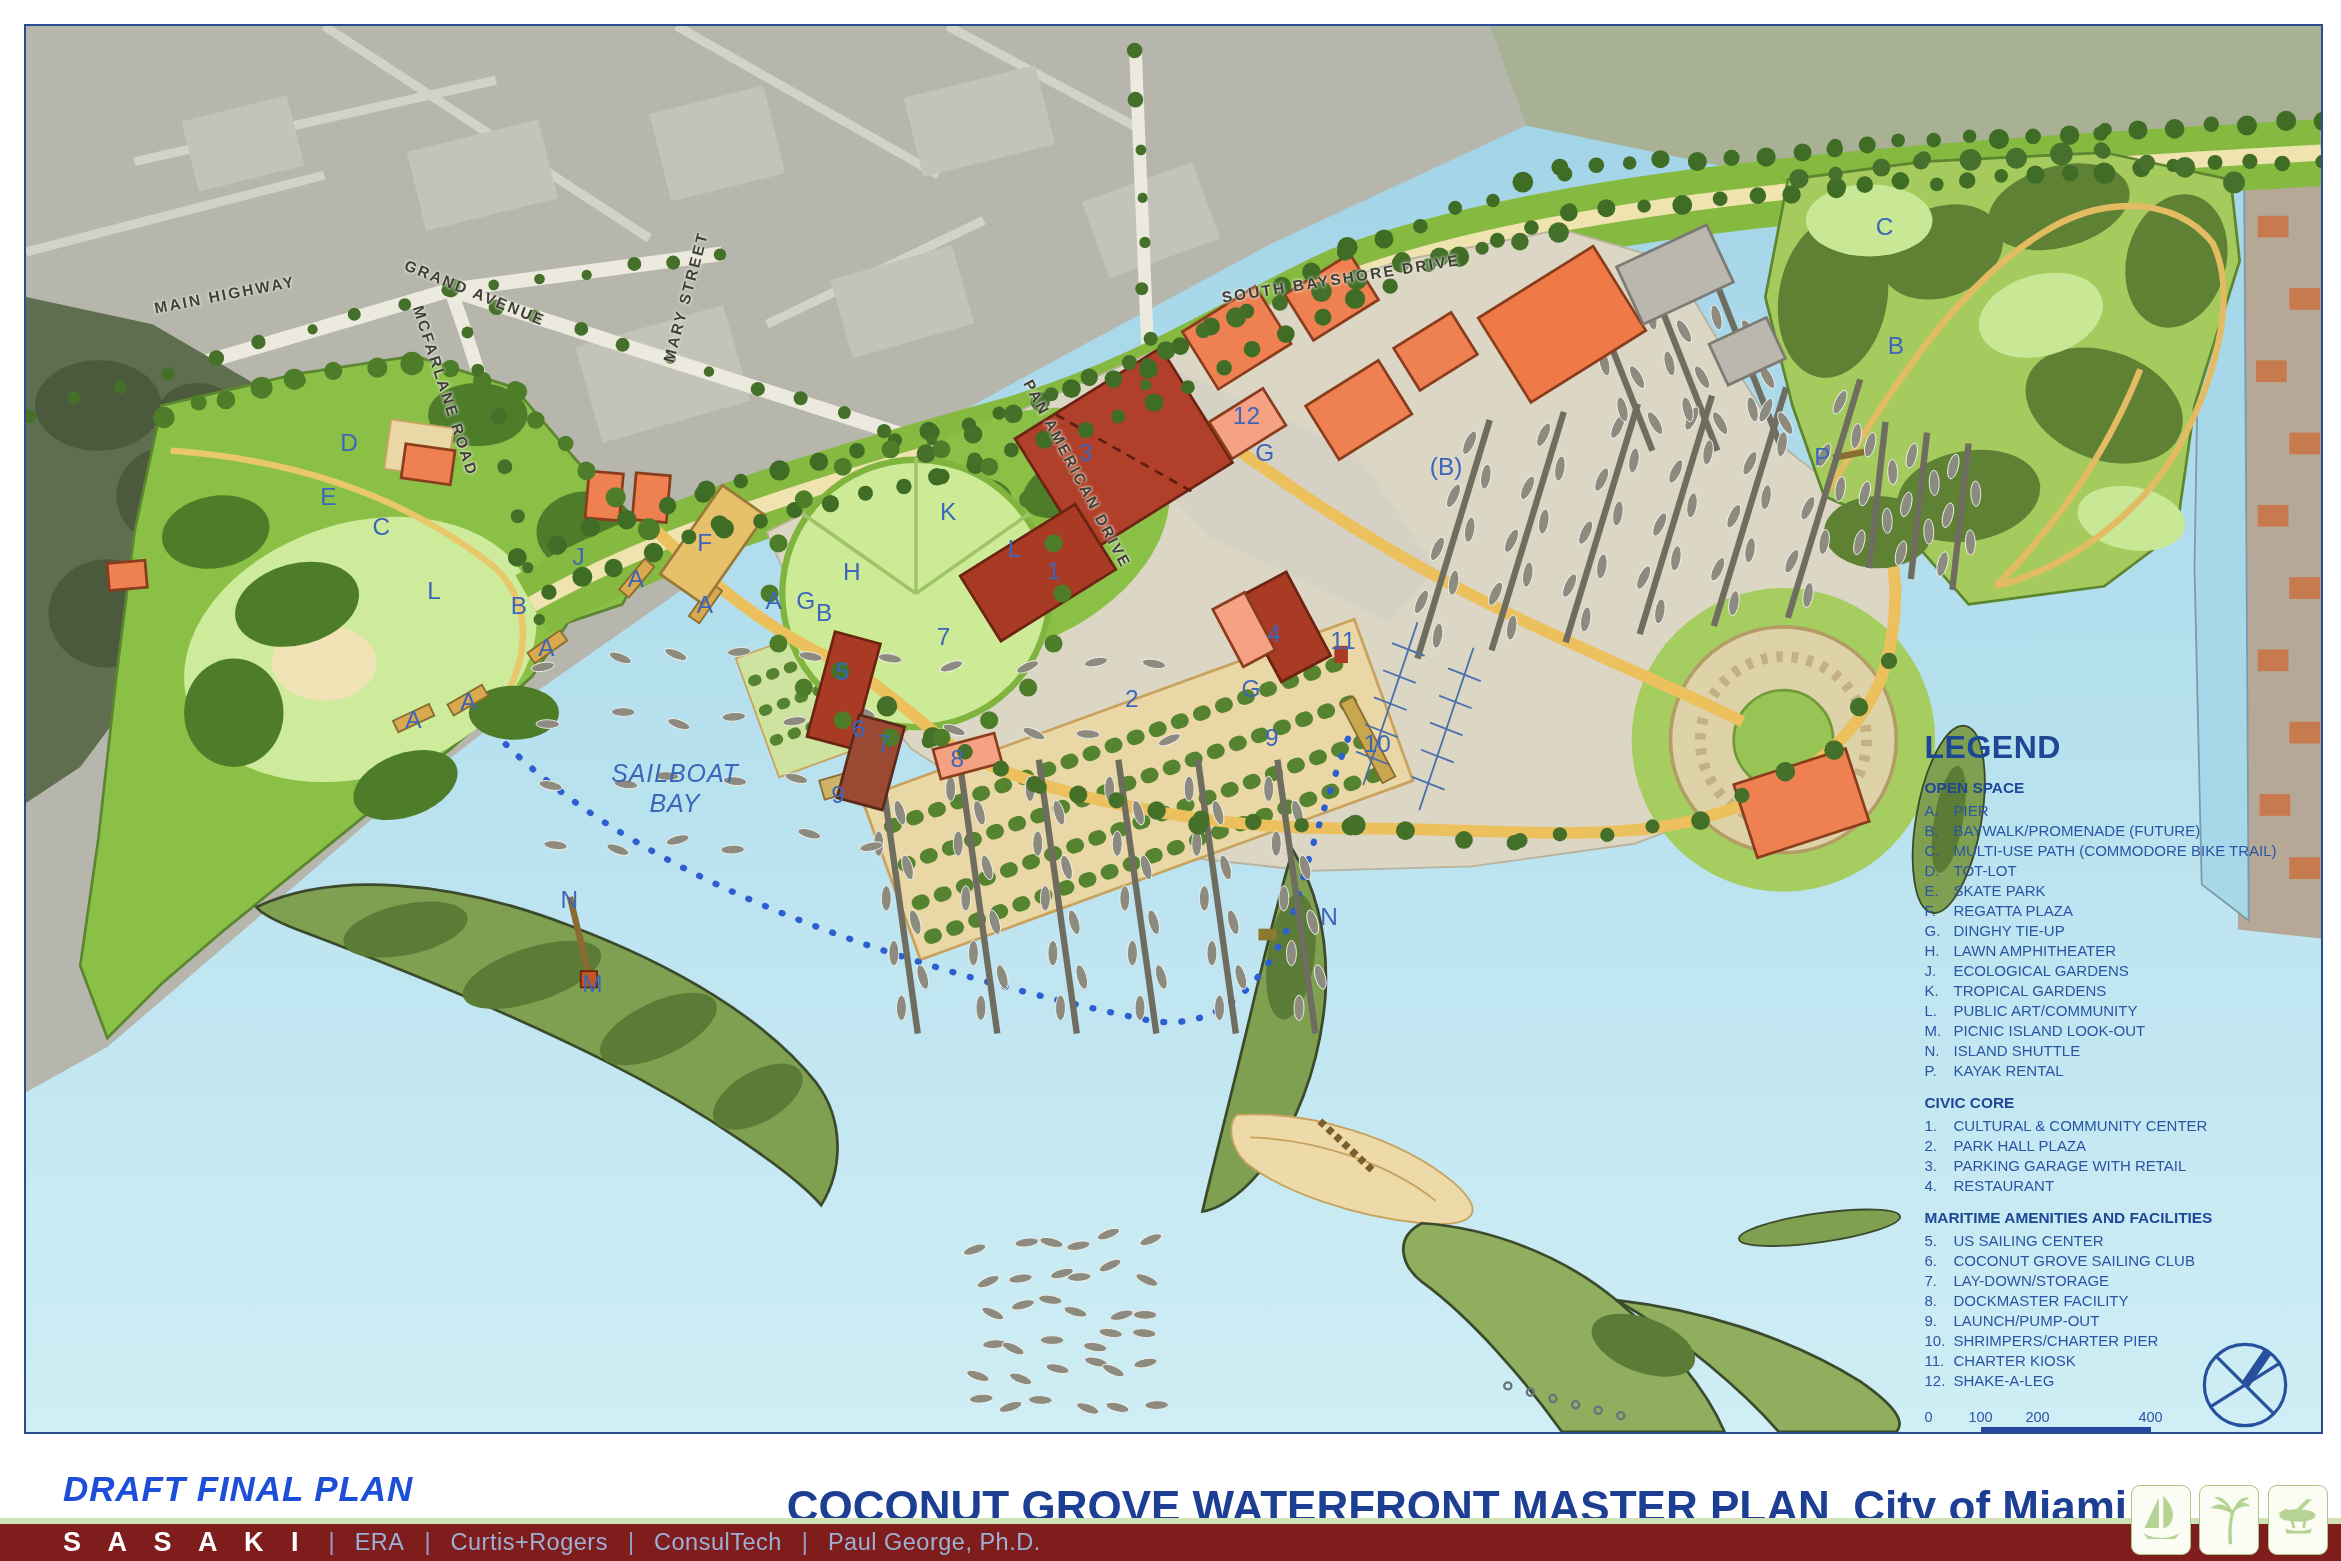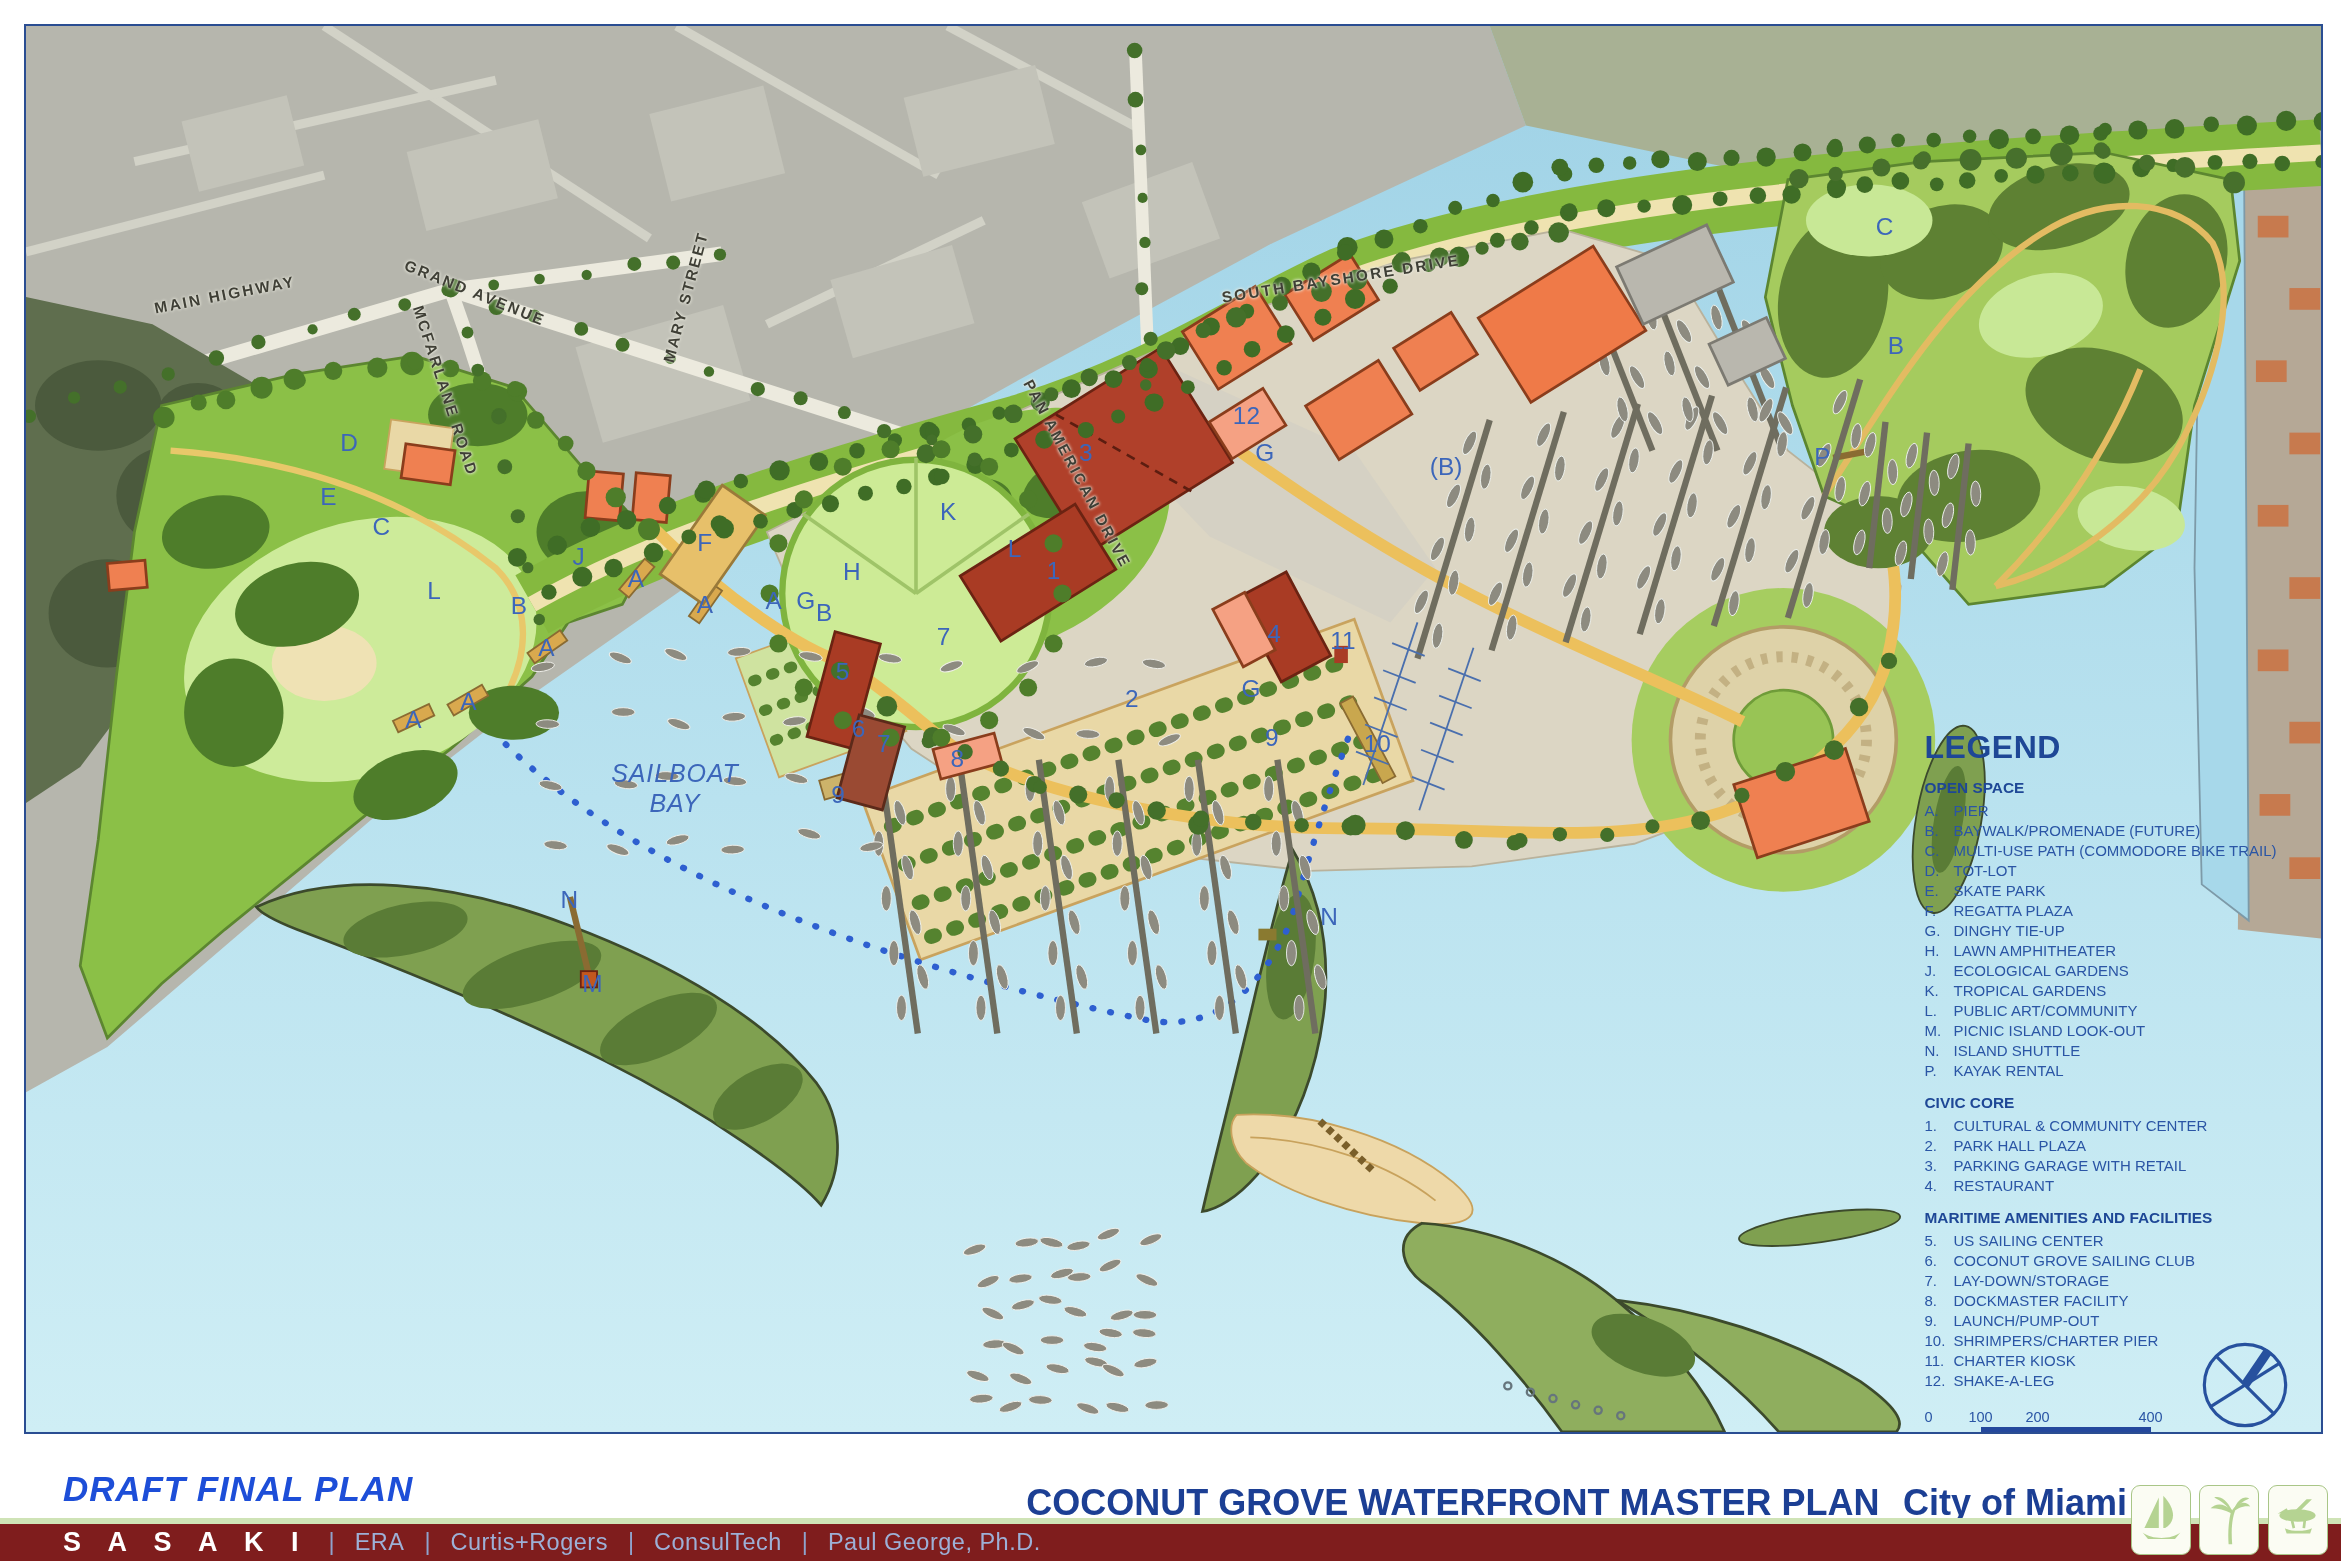--- a/index.html
+++ b/index.html
@@ -26,21 +26,21 @@
   .sb-ticks span:first-child{transform:none}
   .sb-bar{position:relative;height:11.7px;width:226px}
   .sb-bar i{position:absolute;background:#24489c;display:block}
   .sb-b1{left:0;bottom:2.7px;width:56px;height:4.5px}
   .sb-b2{left:56px;top:0;width:57px;height:4.5px}
   .sb-b3{left:113px;top:0;width:113px;height:4.5px}
   .compass{position:absolute;left:2172px;top:1312px;width:94px;height:94px}
 
   
   .draft-title{position:absolute;left:63px;top:1469px;font-size:35px;font-weight:700;font-style:italic;color:#1d4ed8;letter-spacing:0.9px}
-  .plan-title{position:absolute;right:215px;top:1482px;font-size:36px;font-weight:700;color:#1c3f94;white-space:nowrap}
+  .plan-title{position:absolute;right:215px;top:1482px;font-size:44px;font-weight:700;color:#1c3f94;white-space:nowrap}
   .plan-title .city{font-weight:600;margin-left:23.5px}
   .green-rule{position:absolute;left:0;top:1518px;width:2342px;height:6.3px;background:#cfe3b6}
   .firm-bar{position:absolute;left:0;top:1524px;width:2342px;height:37px;background:#7f1d1d;display:flex;align-items:center}
   .firm-bar .sasaki{color:#ffffff;font-size:27px;font-weight:700;letter-spacing:10px;margin-left:63px}
   .firm-bar .sep{color:#8fa3cc;font-size:23.5px;margin:0 20px}
   .firm-bar .firm{color:#9db0d6;font-size:23.5px;letter-spacing:0.5px}
   .badges{position:absolute;right:14.5px;top:1485px;display:flex;gap:8.1px}
   .badge{width:60px;height:70px;border-radius:9px;background:#fbfcf3;border:1.8px solid #a9c687;display:flex;align-items:center;justify-content:center;box-sizing:border-box}
 </style>
 </head>

